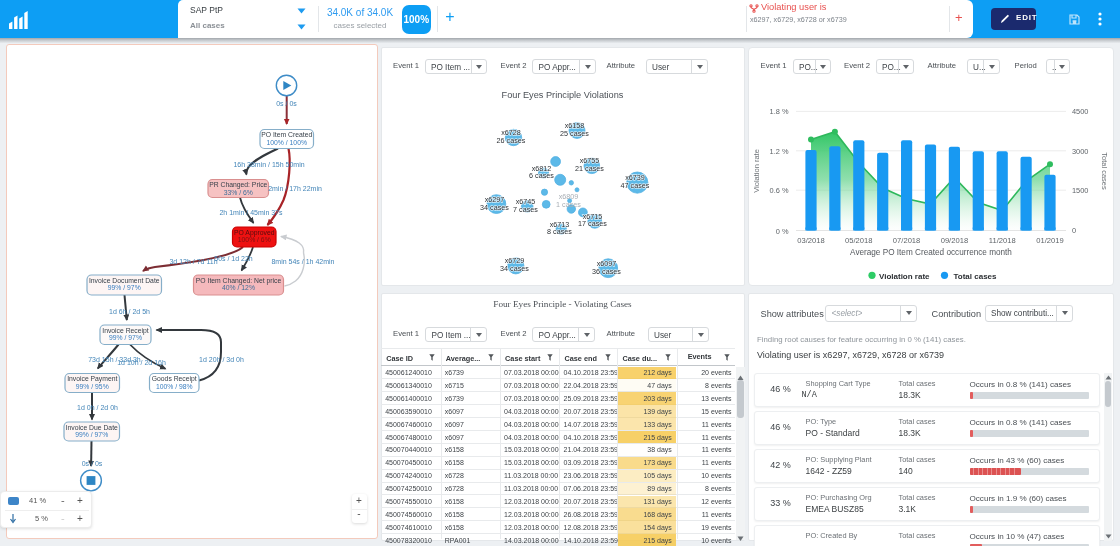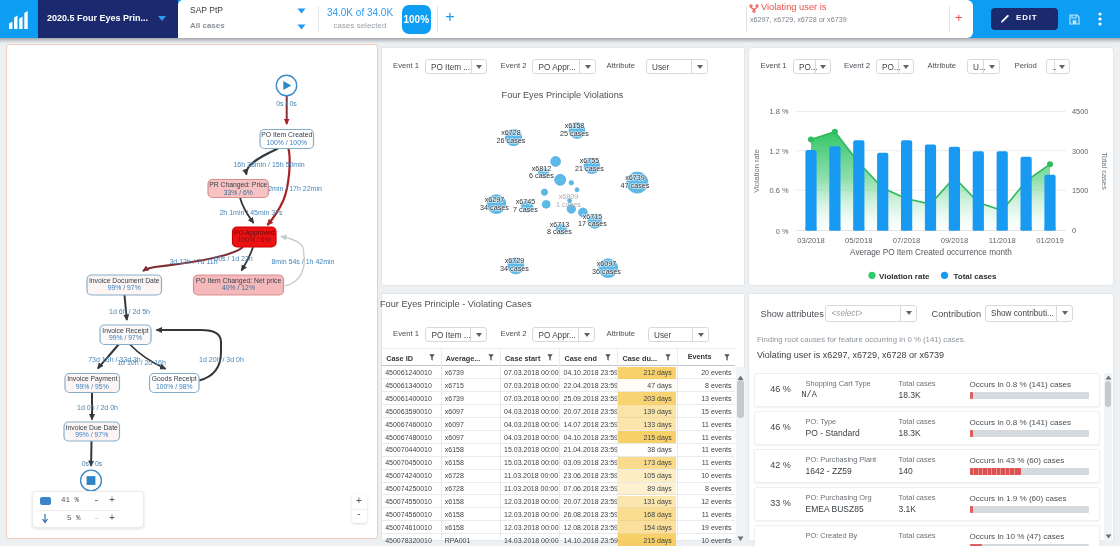--- a/index.html
+++ b/index.html
@@ -22,26 +22,20 @@
 </style></head><body>
 <div id="page">
 <div id="topbar"></div>
     <div id="barline"></div>
 <div id="logo"><svg width="38" height="38" viewBox="0 0 38 38">
 <polygon points="9,29 9,23.5 12.4,21.5 12.4,29" fill="#fff"></polygon>
 <polygon points="14.1,29 14.1,17.5 17.5,15.5 17.5,29" fill="#fff"></polygon>
 <polygon points="19.2,29 19.2,18.5 22.6,16.5 22.6,29" fill="#fff"></polygon>
 <polygon points="24.3,29 24.3,13 27.7,11 27.7,29" fill="#fff"></polygon>
 </svg></div>
-<div id="navybox">
-      <span style="position:absolute;left:9px;top:13px;font-size:9px;font-weight:bold;color:#fff;white-space:nowrap;">2020.5 Four Eyes Prin...</span>
-<svg style="position:absolute;left:119px;top:15px;" width="10" height="8">
-        <polygon points="1,1 9,1 5,6" fill="#2f9bf0"></polygon>
-      </svg>
-    </div>
 <div id="filterpanel">
  <span style="position:absolute;left:12px;top:4.5px;font-size:8.5px;color:#3a4045;">SAP PtP</span>
  <span style="position:absolute;left:12px;top:21px;font-size:8px;color:#8b9096;font-weight:bold;">All cases</span>
  <svg style="position:absolute;left:119px;top:8px;" width="9" height="6">
         <polygon points="0.5,0.5 8.5,0.5 4.5,5.5" fill="#1d9bf0"></polygon>
       </svg>
  <svg style="position:absolute;left:119px;top:24px;" width="9" height="6">
         <polygon points="0.5,0.5 8.5,0.5 4.5,5.5" fill="#1d9bf0"></polygon>
       </svg>
  <div class="vdiv" style="left:140px;"></div>
@@ -57,21 +51,21 @@
           <circle cx="8" cy="1.8" r="1.1"></circle>
           <circle cx="5" cy="7.2" r="1.1"></circle>
           <path d="M2,3 C2,5 5,4 5,6 M8,3 C8,5 5,4 5,6"></path>
         </g>
       </svg>
  <span style="position:absolute;left:583px;top:2px;font-size:9.3px;color:#e8514f;white-space:nowrap;">Violating user is</span>
  <span style="position:absolute;left:572px;top:14.5px;font-size:7.2px;color:#7d838a;white-space:nowrap;">x6297, x6729, x6728 or x6739</span>
  <div class="vdiv" style="left:771px;"></div>
  <span style="position:absolute;left:777px;top:10px;font-size:13px;color:#e8514f;">+</span>
 </div>
-<div style="position:absolute;left:991px;top:8px;width:67px;height:22px;background:#1b2a6e;border-radius:4px;">
+<div style="position:absolute;left:991px;top:8px;width:45px;height:22px;background:#1b2a6e;border-radius:4px;">
  <svg style="position:absolute;left:9px;top:6px;" width="10" height="10" viewBox="0 0 10 10">
         <path d="M1,9 L1.6,6.8 L7.2,1.2 A0.9,0.9 0 0 1 8.5,1.2 A0.9,0.9 0 0 1 8.5,2.5 L2.9,8.1 Z" fill="#fff"></path>
       </svg>
  <span style="position:absolute;left:25px;top:5px;font-size:8px;font-weight:bold;color:#fff;letter-spacing:0.8px;">EDIT</span>
 </div>
 <svg style="position:absolute;left:1069px;top:14px;" width="11" height="11" viewBox="0 0 11 11">
       <path d="M1,1 h7 l2,2 v7 h-9 z M3,1 v3 h4 v-3 M3.5,7 h4" stroke="#bfe4fb" stroke-width="1.2" fill="none"></path>
       <rect x="3.8" y="6.5" width="3.4" height="3.5" fill="#bfe4fb"></rect>
     </svg>
 <svg style="position:absolute;left:1098px;top:12px;" width="4" height="14">
@@ -129,21 +123,21 @@
     <div class="ddbox" style="left:532px;top:326.5px;width:62.5px;">
       <span class="t" style="width:42.5px;">PO Appr...</span>
       <span class="c"></span>
     </div>
 <span class="ddlabel" style="left:606.5px;top:326.0px;">Attribute</span>
     <div class="ddbox" style="left:647.5px;top:326.5px;width:61px;">
       <span class="t" style="width:41px;">User</span>
       <span class="c"></span>
     </div>
 <div class="ptitle" style="left:380px;width:365px;text-align:center;top:89.5px;">Four Eyes Principle Violations</div>
-<div class="ptitle" style="left:380px;width:365px;text-align:left;top:299px;">Four Eyes Principle - Violating Cases</div>
+<div class="ptitle" style="left:380px;width:365px;text-align:center;top:299px;font-family:Liberation Serif, serif;">Four Eyes Principle - Violating Cases</div>
 <svg style="position:absolute;left:6px;top:44px;" width="372" height="494" viewBox="0 0 372 494">
       <g transform="translate(-6,-44)">
         <defs>
 <marker id="mB" markerWidth="8" markerHeight="8" refX="5.5" refY="3" orient="auto" markerUnits="userSpaceOnUse">
             <path d="M0,0 L6.5,3 L0,6 z" fill="#33383d"></path>
           </marker>
 <marker id="mR" markerWidth="8" markerHeight="8" refX="5.5" refY="3" orient="auto" markerUnits="userSpaceOnUse">
             <path d="M0,0 L6.5,3 L0,6 z" fill="#a82327"></path>
           </marker>
 <marker id="mM" markerWidth="8" markerHeight="8" refX="5.5" refY="3" orient="auto" markerUnits="userSpaceOnUse">
@@ -208,21 +202,21 @@
         <text x="233.5" y="260.5" font-size="7" fill="#4586b8" text-anchor="middle">50s / 1d 22h</text>
         <text x="303" y="264" font-size="7" fill="#4586b8" text-anchor="middle">8min 54s / 1h 42min</text>
         <text x="129.5" y="313.8" font-size="7" fill="#4586b8" text-anchor="middle">1d 6h / 2d 5h</text>
         <text x="114.5" y="362" font-size="7" fill="#4586b8" text-anchor="middle">73d 15h / 33d 3h</text>
         <text x="141.5" y="364.8" font-size="7" fill="#4586b8" text-anchor="middle">1d 10h / 2d 16h</text>
         <text x="221.5" y="361.8" font-size="7" fill="#4586b8" text-anchor="middle">1d 20h / 3d 0h</text>
         <text x="97.5" y="410.3" font-size="7" fill="#4586b8" text-anchor="middle">1d 0h / 2d 0h</text>
         <text x="92" y="466" font-size="7" fill="#4586b8" text-anchor="middle">0s / 0s</text>
       </g>
     </svg>
-<div style="position:absolute;left:32px;top:490.5px;width:112px;height:37px;background:#fff;border:1px solid #ececec;border-radius:4px;box-shadow:0 1px 3px rgba(0,0,0,.12);font-family:Liberation Mono, monospace;">
+<div style="position:absolute;left:0;top:490.5px;width:92px;height:37px;background:#fff;border:1px solid #ececec;border-radius:4px;box-shadow:0 1px 3px rgba(0,0,0,.12);">
 <div style="position:absolute;left:6.5px;top:5.5px;width:11px;height:8px;background:#3d85c8;border-radius:2px;"></div>
 <span style="position:absolute;left:28px;top:4px;font-size:7.5px;color:#555;">41 %</span>
 <span style="position:absolute;left:60px;top:2.5px;font-size:11px;color:#666;">-</span>
 <span style="position:absolute;left:76px;top:3px;font-size:10px;color:#555;">+</span>
 <div style="position:absolute;left:4px;top:18px;width:84px;height:1px;background:#eee;"></div>
 <svg style="position:absolute;left:8px;top:21.5px;" width="8" height="12" viewBox="0 0 8 12">
         <path d="M4,1 L4,8 M1.5,6 L4,9.5 L6.5,6" stroke="#2d6da3" stroke-width="1.2" fill="none"></path>
       </svg>
 <span style="position:absolute;left:34px;top:22px;font-size:7.5px;color:#555;">5 %</span>
 <span style="position:absolute;left:60px;top:20.5px;font-size:11px;color:#ccc;">-</span>
@@ -554,21 +548,21 @@
       <span style="position:absolute;left:51px;top:16.5px;font-size:8.5px;color:#3c4043;">PO - Standard</span>
       <span style="position:absolute;left:144px;top:5.5px;font-size:7.4px;color:#6b7075;">Total cases</span>
       <span style="position:absolute;left:144px;top:16.5px;font-size:8.5px;color:#3c4043;">18.3K</span>
       <span style="position:absolute;left:215px;top:6px;font-size:8.1px;color:#4a4f54;">Occurs in 0.8 % (141) cases</span>
       <div style="position:absolute;left:215px;top:18.5px;width:119px;height:6.5px;background:#d4dade;border-radius:1px;">
         <div style="position:absolute;left:0;top:0;width:3px;height:6.5px;background:#e25d5d;border-radius:1px;"></div>
       </div>
     </div>
     <div style="position:absolute;left:753.5px;top:448.5px;width:346.5px;height:34px;background:#fff;border:1px solid #edeff1;border-radius:3px;box-shadow:0 1px 2px rgba(0,0,0,.06);">
       <span style="position:absolute;left:10px;top:10px;width:32px;text-align:center;font-size:9px;color:#3f4449;">42 %</span>
-      <span style="position:absolute;left:51px;top:5.5px;font-size:7.4px;color:#6b7075;">PO: Purchasing Plant</span>
+      <span style="position:absolute;left:51px;top:5.5px;font-size:7.4px;color:#6b7075;">PO: Supplying Plant</span>
       <span style="position:absolute;left:51px;top:16.5px;font-size:8.5px;color:#3c4043;">1642 - ZZ59</span>
       <span style="position:absolute;left:144px;top:5.5px;font-size:7.4px;color:#6b7075;">Total cases</span>
       <span style="position:absolute;left:144px;top:16.5px;font-size:8.5px;color:#3c4043;">140</span>
       <span style="position:absolute;left:215px;top:6px;font-size:8.1px;color:#4a4f54;">Occurs in 43 % (60) cases</span>
       <div style="position:absolute;left:215px;top:18.5px;width:119px;height:6.5px;background:#d4dade;border-radius:1px;">
         <div style="position:absolute;left:0;top:0;width:51px;height:6.5px;background:repeating-linear-gradient(90deg,#dc5252 0,#dc5252 3.5px,#ea8d8d 3.5px,#ea8d8d 4.5px);border-radius:1px;"></div>
       </div>
     </div>
     <div style="position:absolute;left:753.5px;top:486.5px;width:346.5px;height:34px;background:#fff;border:1px solid #edeff1;border-radius:3px;box-shadow:0 1px 2px rgba(0,0,0,.06);">
       <span style="position:absolute;left:10px;top:10px;width:32px;text-align:center;font-size:9px;color:#3f4449;">33 %</span>

